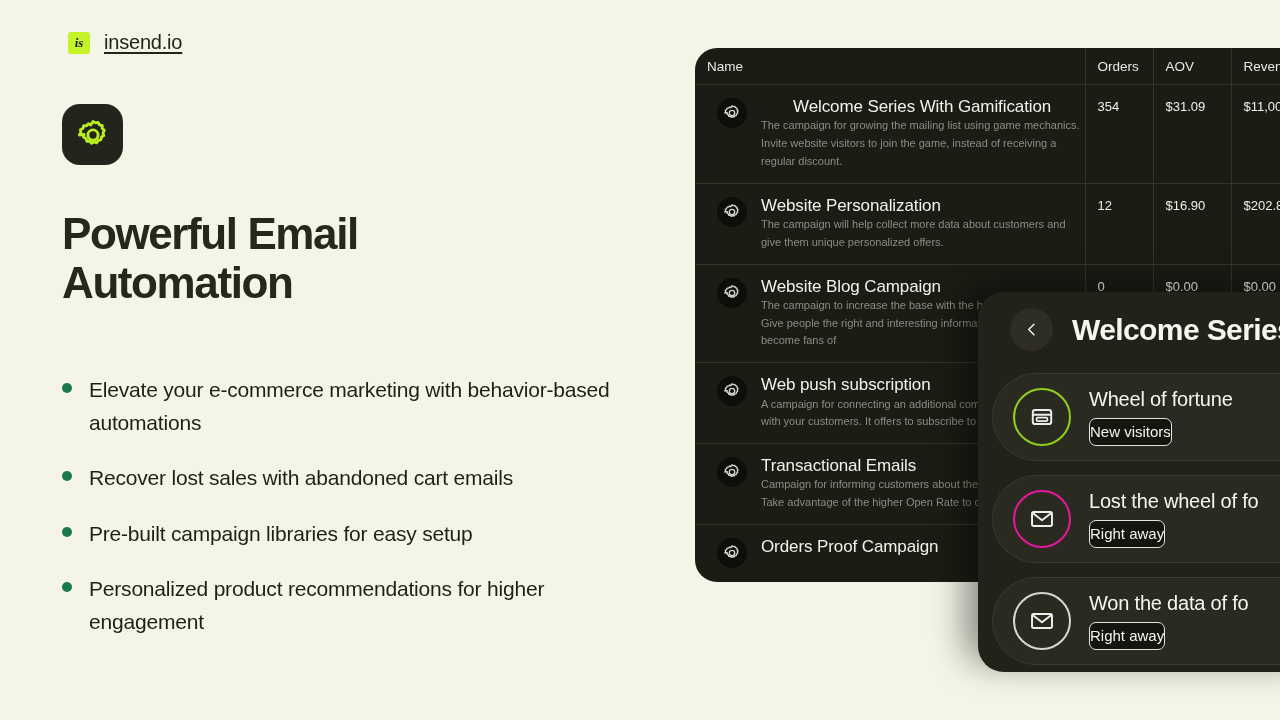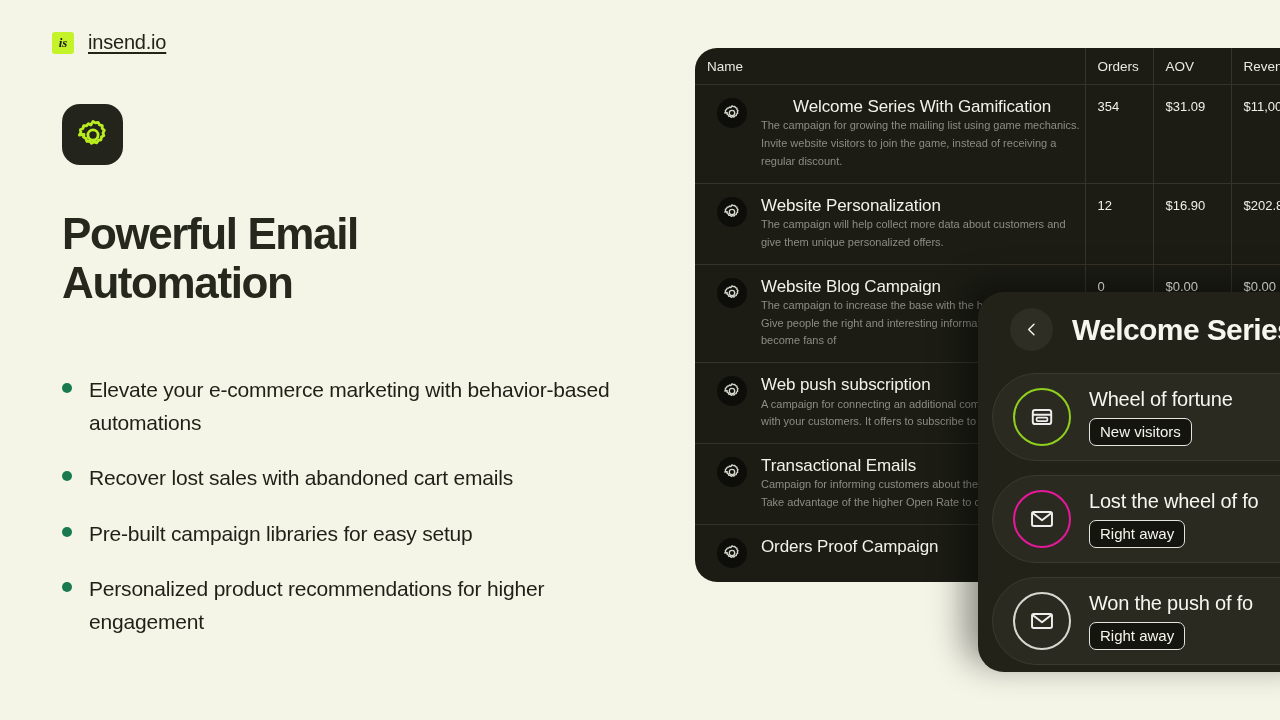--- a/index.html
+++ b/index.html
@@ -7,21 +7,21 @@
     width:1280px; height:720px;
     background:#f4f4e7;
     font-family:"Liberation Sans", sans-serif;
     overflow:hidden;
     position:relative;
   }
 
   
   .left-col { position:absolute; left:0; top:0; width:700px; height:720px; }
 
-  .brand { position:absolute; left:52px; top:31px; display:flex; align-items:center; gap:14px; }
+  .brand { position:absolute; left:68px; top:31px; display:flex; align-items:center; gap:14px; }
   .brand-mark {
     width:22px; height:22px; background:#c5f32a; border-radius:3px;
     display:flex; align-items:center; justify-content:center;
     font-style:italic; font-weight:bold; font-size:13px; color:#1b1b14;
     font-family:"Liberation Serif", serif;
   }
   .brand-name {
     font-size:20px; color:#22241a; text-decoration:underline;
     text-underline-offset:3px; letter-spacing:-0.2px;
   }
@@ -101,21 +101,21 @@
     background:#2b2a21; border:1px solid #3b3a30; border-radius:44px 0 0 44px;
     padding-left:20px;
   }
   .step-ring {
     width:58px; height:58px; border-radius:50%; border:2px solid #bbb; flex:0 0 58px;
     display:flex; align-items:center; justify-content:center;
   }
   .step-body { min-width:0; }
   .step-title { font-size:20px; color:#f6f6ee; white-space:nowrap; letter-spacing:-0.2px; }
   .step-badge {
-    display:inline-block; margin-top:7px; padding:4px 10px 5px;
+    display:inline-block; margin-top:7px; padding:4px 0 5px;
     border:1px solid #e4e4dc; border-radius:7px; background:#15150f;
     font-size:15px; color:#f4f4ec; white-space:nowrap;
   }
 </style>
 </head>
 <body>
 
 <div class="left-col">
 
   <div class="brand">
@@ -315,16 +315,16 @@
         </span>
         <span class="step-body"><span class="step-title">Lost the wheel of fo</span><br><span class="step-badge">Right away</span></span>
       </div>
       <div class="step">
         <span class="step-ring" style="border-color:#d8d8d0">
           <svg width="26" height="26" viewBox="0 0 24 24">
             <rect x="2.8" y="5.5" width="18.4" height="13" rx="1.6" fill="none" stroke="#eee" stroke-width="1.8"></rect>
             <path d="M2.8 6l9.2 7.2L21.2 6" fill="none" stroke="#eee" stroke-width="1.8" stroke-linejoin="round"></path>
           </svg>
         </span>
-        <span class="step-body"><span class="step-title">Won the push of fo</span><br><span class="step-badge">Right away</span></span>
+        <span class="step-body"><span class="step-title">Won the data of fo</span><br><span class="step-badge">Right away</span></span>
       </div>
     </div>
 </div>
 
 </body></html>

